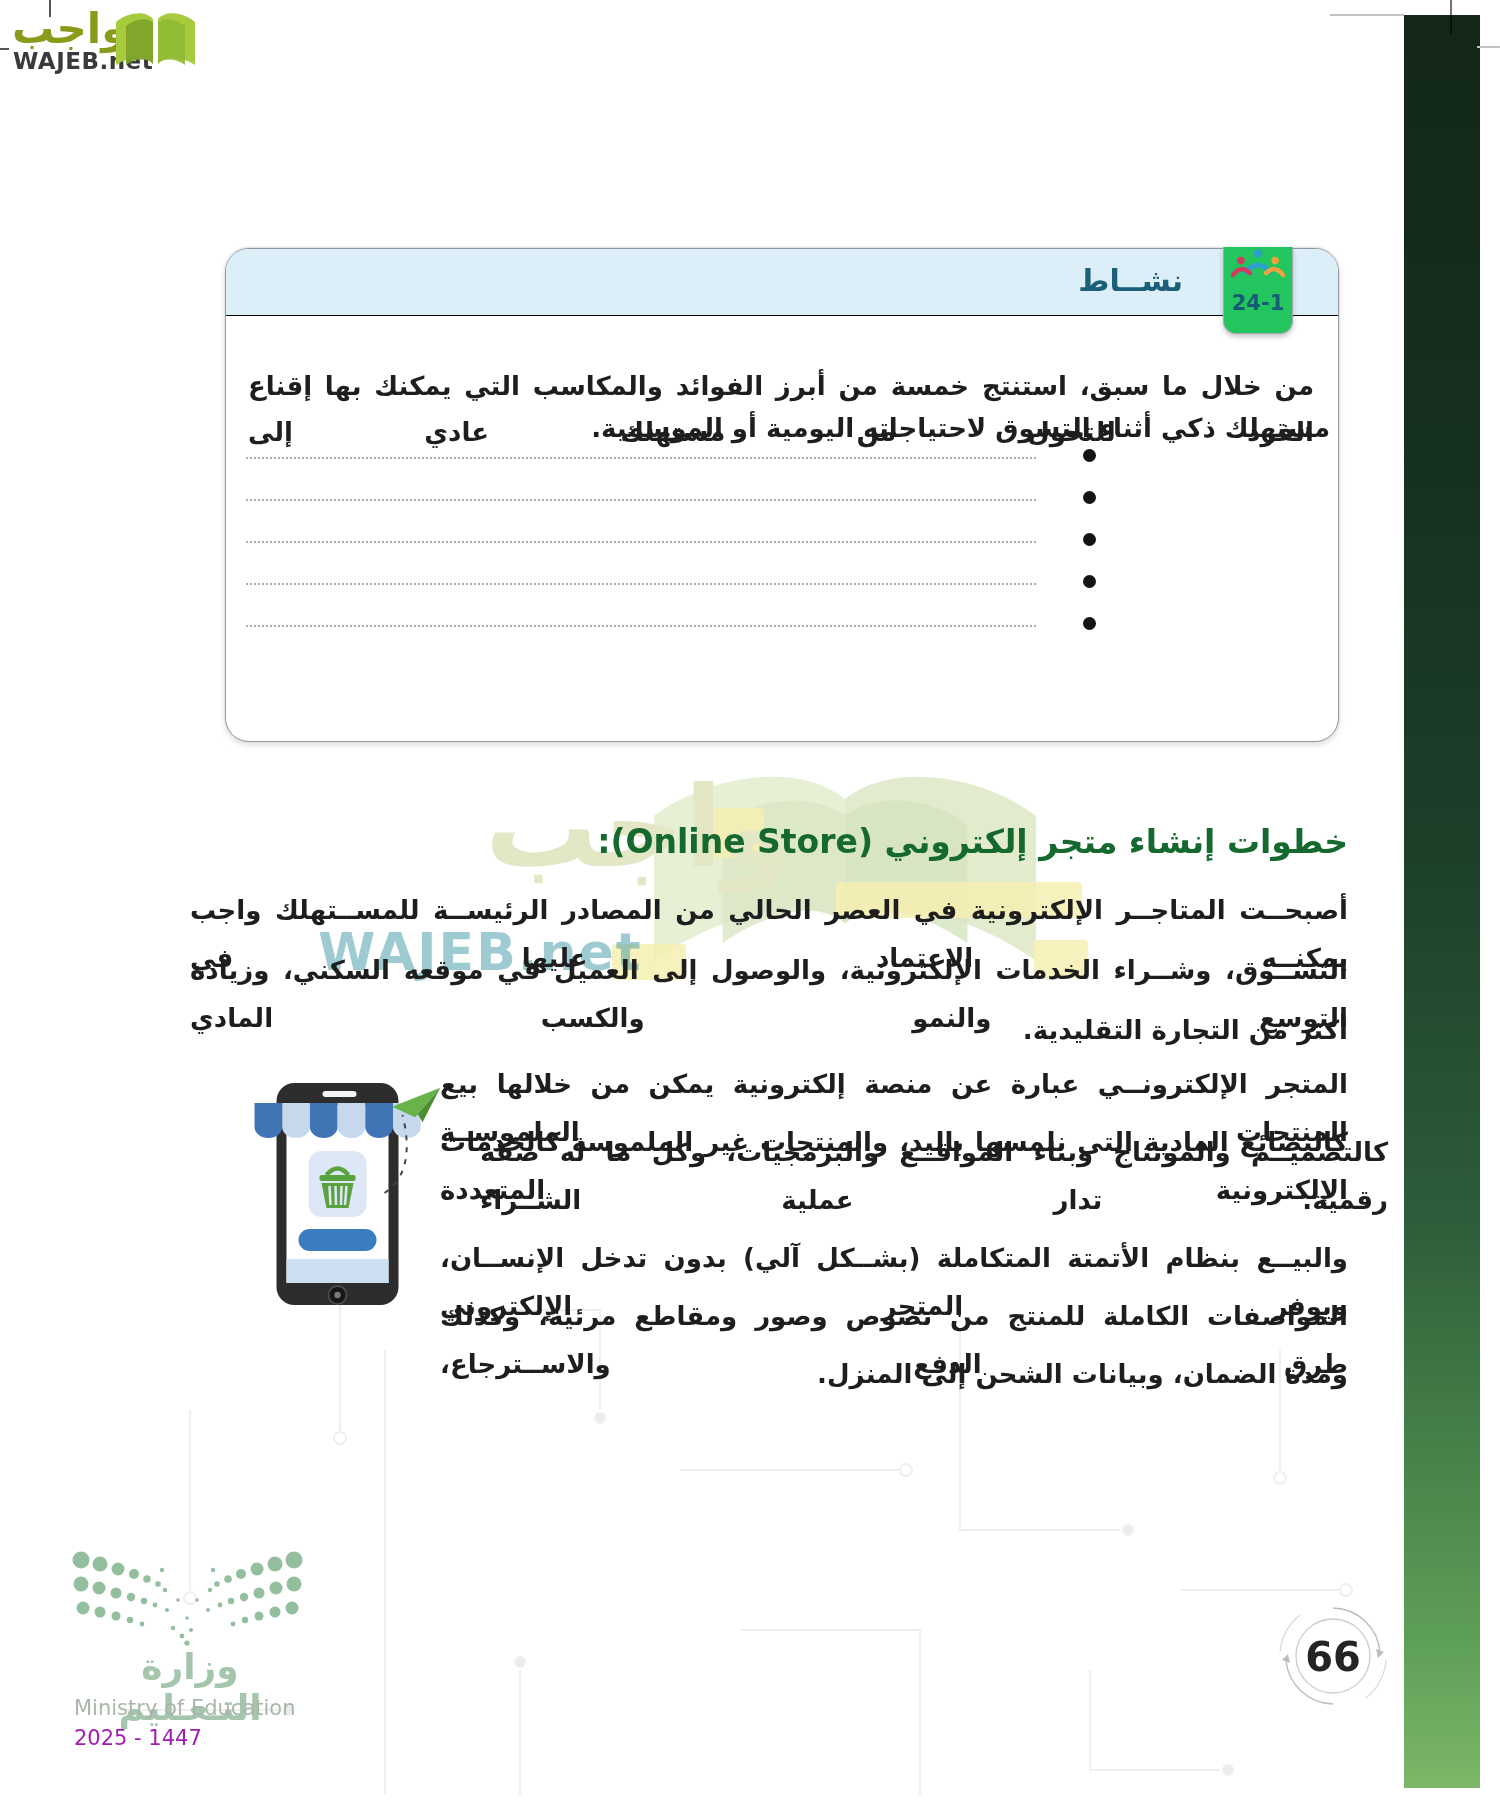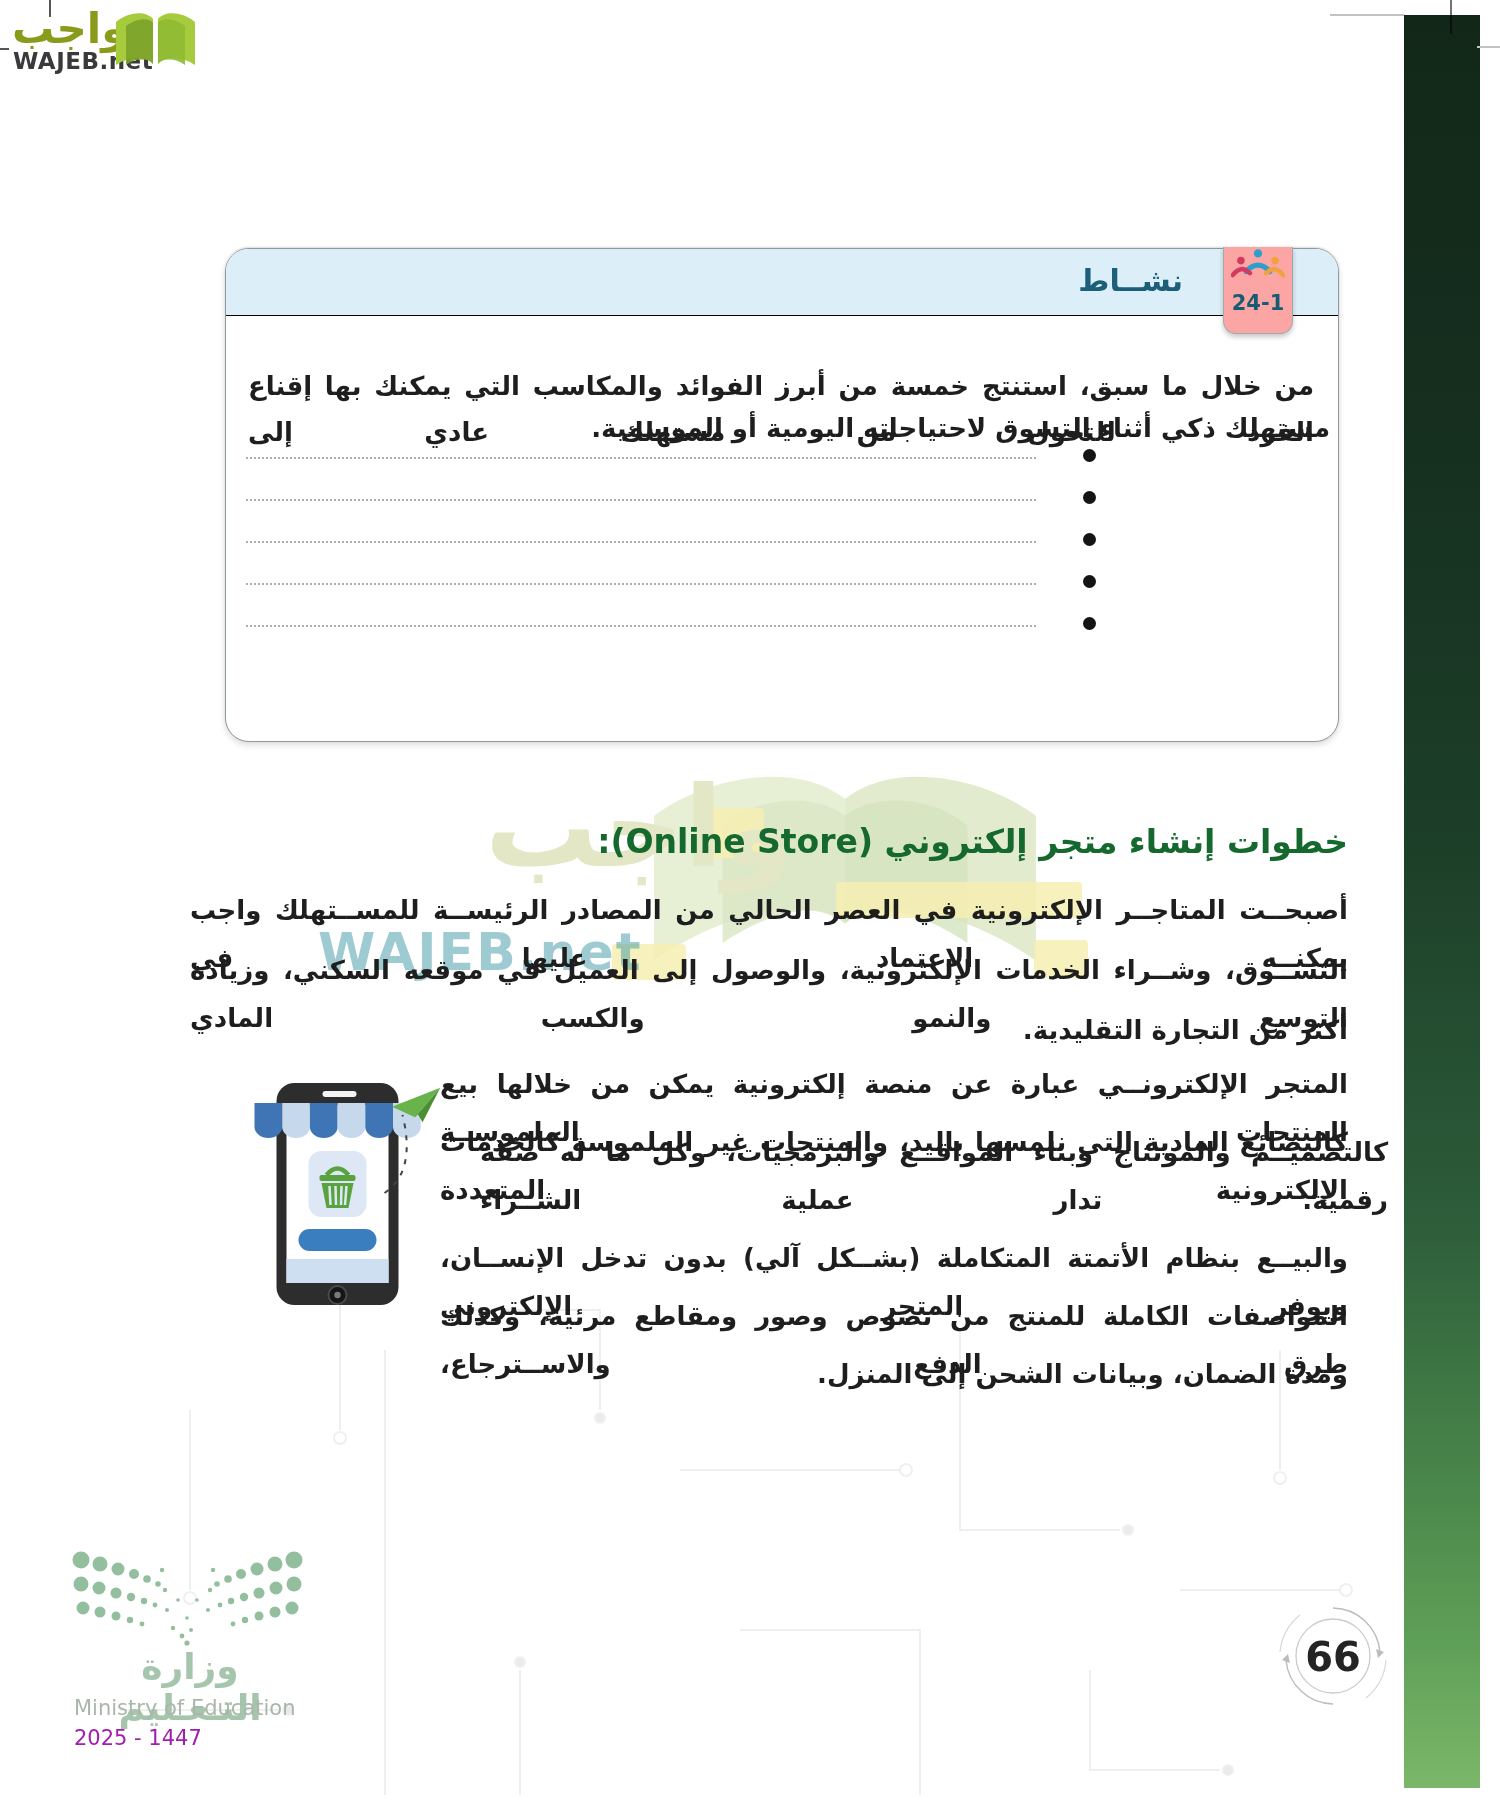--- a/index.html
+++ b/index.html
@@ -21,21 +21,21 @@
   .wm-ar{position:absolute;left:485px;top:762px;font-size:112px;font-weight:bold;color:#e4e7c6;direction:rtl;z-index:1;}
   .wm-en{position:absolute;left:318px;top:922px;font-size:52px;font-weight:bold;color:rgba(60,152,163,.5);letter-spacing:2px;z-index:1;}
   .wm-book{left:595px;top:755px;opacity:.48;z-index:0;}
   
   .activity-box{position:absolute;left:225px;top:248px;width:1112px;height:492px;background:#fff;
     border:1.5px solid #8f99a0;border-radius:24px;z-index:2;
     box-shadow:0 3px 6px rgba(0,0,0,.14), 0 -1px 2px rgba(0,0,0,.12);}
   .activity-header{position:absolute;left:0;top:0;right:0;height:66px;background:#dceef8;
     border-bottom:1px solid #000000;border-radius:22px 22px 0 0;}
   .activity-title{position:absolute;right:155px;top:14px;font-size:30px;font-weight:bold;color:#1b5f78;direction:rtl;}
-  .activity-badge{position:absolute;right:45px;top:-2px;width:68px;height:86px;background:#fca5a5;
+  .activity-badge{position:absolute;right:45px;top:-2px;width:68px;height:86px;background:#22c55e;
     border:1px solid #a3aaae;border-top:none;border-radius:0 0 13px 13px;
     box-shadow:0 3px 5px rgba(0,0,0,.22);display:flex;flex-direction:column;align-items:center;}
   .badge-label{font-size:21px;font-weight:bold;color:#175b74;direction:ltr;margin-top:2px;}
   .activity-line{position:absolute;left:22px;right:8px;height:46px;line-height:46px;
     font-size:26px;font-weight:bold;direction:rtl;color:#1e1e1e;}
   .just{text-align:justify;text-align-last:justify;}
   .rt{text-align:right;}
   .answer-row{position:absolute;left:20px;height:20px;}
   .answer-dotline{position:absolute;left:0;top:12px;width:790px;border-bottom:2px dotted #a8aeb4;}
   .answer-bullet{position:absolute;left:837px;top:4px;width:13px;height:13px;border-radius:50%;background:#141414;}

